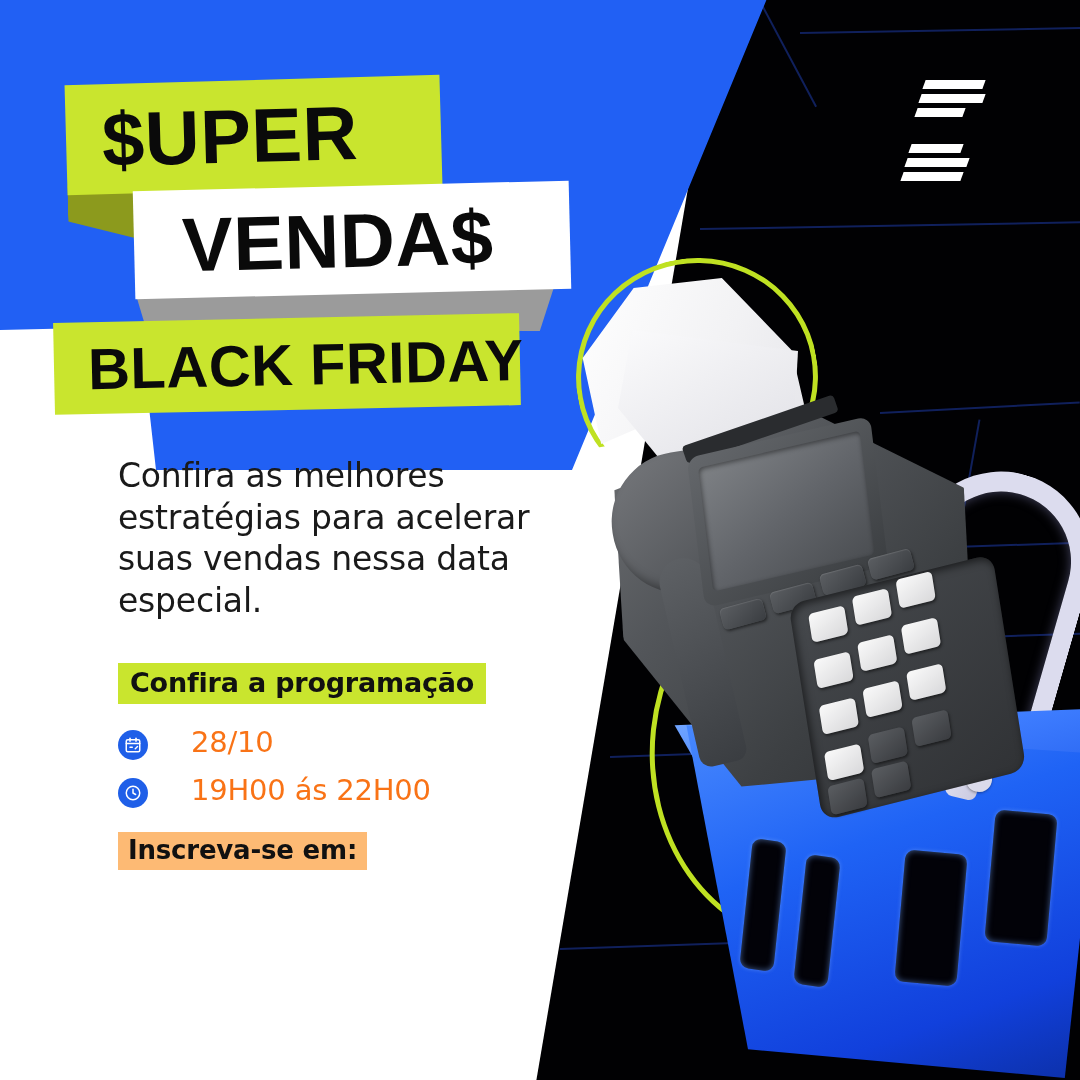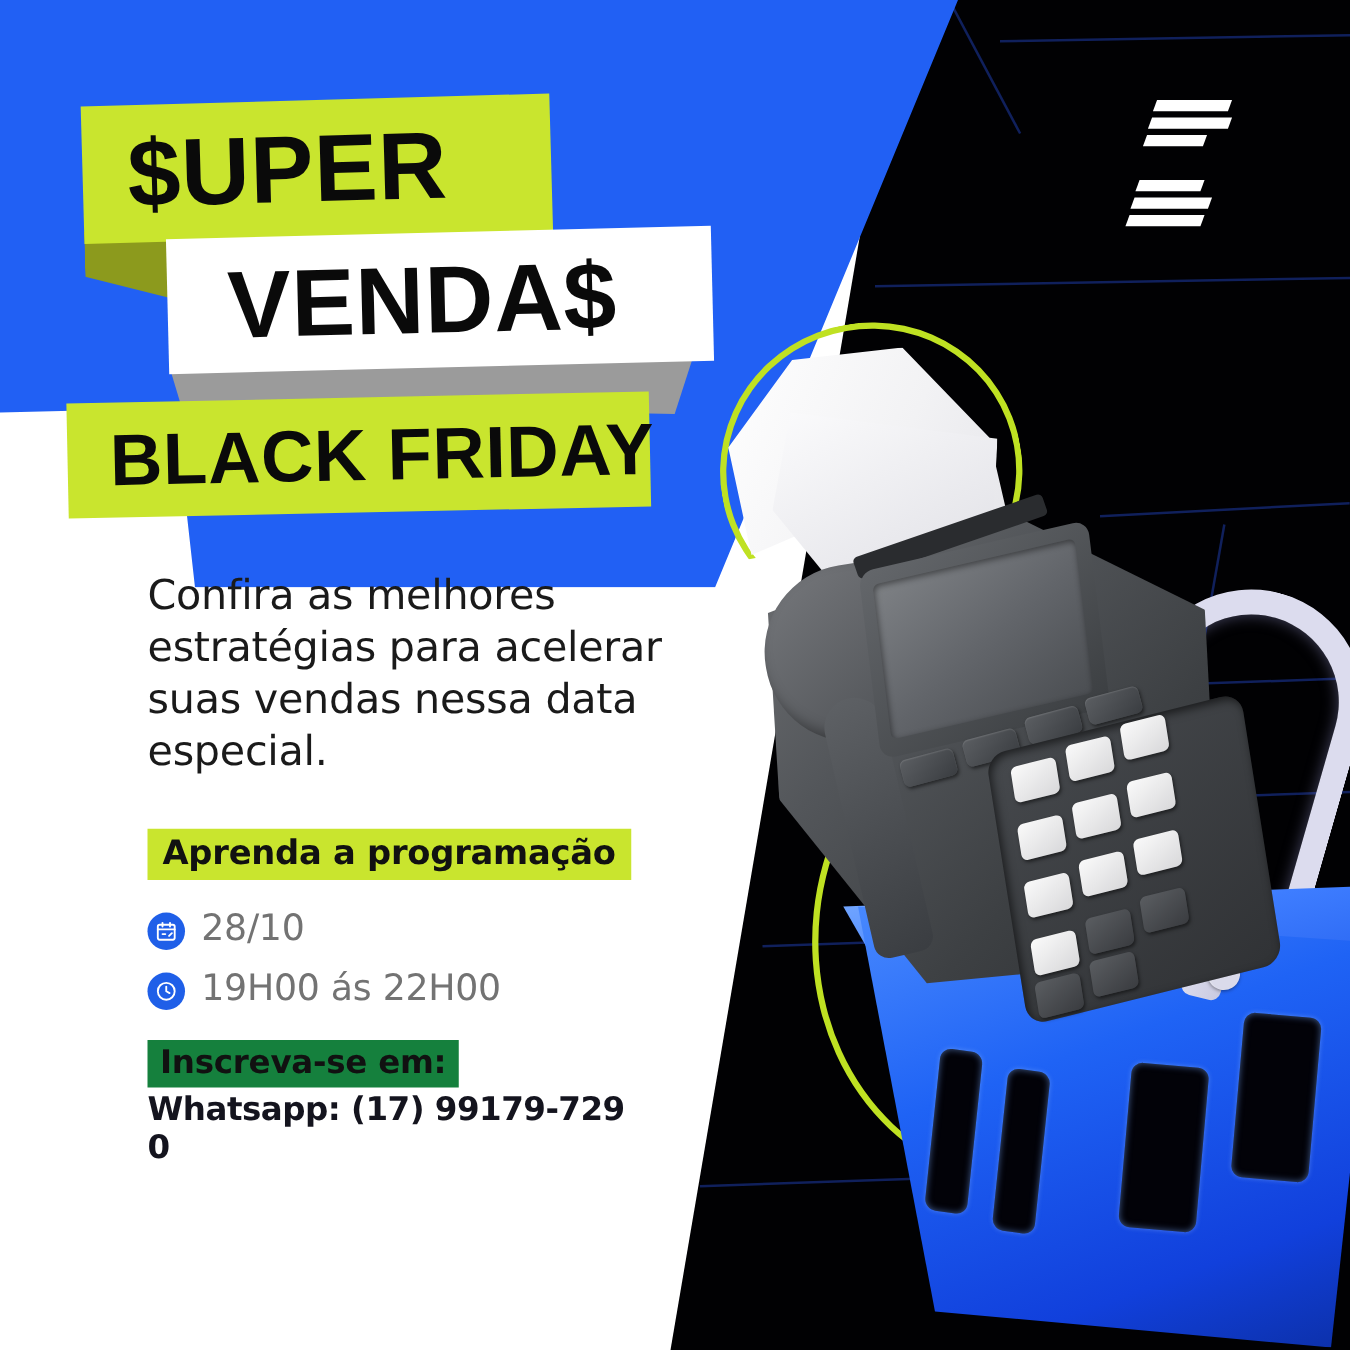--- a/index.html
+++ b/index.html
@@ -358,27 +358,28 @@
     border-radius:50%;
     background:#1F5FE8;
     display:flex; align-items:center; justify-content:center;
     margin-top:4px; margin-right:13px;
   }
   .dicon svg { display:block; }
   .dtext {
     font-family:"DejaVu Sans", sans-serif;
     font-size:29px;
     line-height:1.16;
-    color:#737373;
+    color:#f97316;
     letter-spacing:-0.2px;
+    margin-left:30px;
   }
   .signup { margin-top:24px; }
   .signup-tag {
     display:inline-block;
-    background:#15803d;
+    background:#fdba74;
     color:#111111;
     font-family:"DejaVu Sans", sans-serif;
     font-weight:bold;
     font-size:26px;
     padding:3px 10px 5px 10px;
     letter-spacing:-0.2px;
   }
   .signup-line {
     font-family:"DejaVu Sans", sans-serif;
     font-weight:bold;
@@ -471,21 +472,21 @@
     <div class="sbar t3"></div>
     <div class="sbar b1"></div>
     <div class="sbar b2"></div>
     <div class="sbar b3"></div>
   </div>
 
   <div class="content">
 
     <div class="lede">Confira as melhores estratégias para acelerar suas vendas nessa data especial.</div>
 
-    <div class="tag">Aprenda a programação</div>
+    <div class="tag">Confira a programação</div>
 
     <div class="details">
 
       <div class="drow">
         <span class="dicon">
           <svg width="18" height="18" viewBox="0 0 24 24" fill="none" stroke="#ffffff" stroke-width="2" stroke-linecap="round" stroke-linejoin="round">
             <rect x="3" y="5" width="18" height="16" rx="2"></rect>
             <path d="M3 10h18"></path>
               <path d="M8 3v4"></path>
               <path d="M16 3v4"></path>
@@ -504,18 +505,17 @@
           </svg>
         </span>
         <span class="dtext">19H00 ás 22H00</span>
       </div>
 
 
     </div>
 
     <div class="signup">
       <div class="signup-tag">Inscreva-se em:</div>
-      <div class="signup-line">Whatsapp: (17) 99179-7290</div>
     </div>
 
   </div>
 
 </div>
 
 </body></html>

